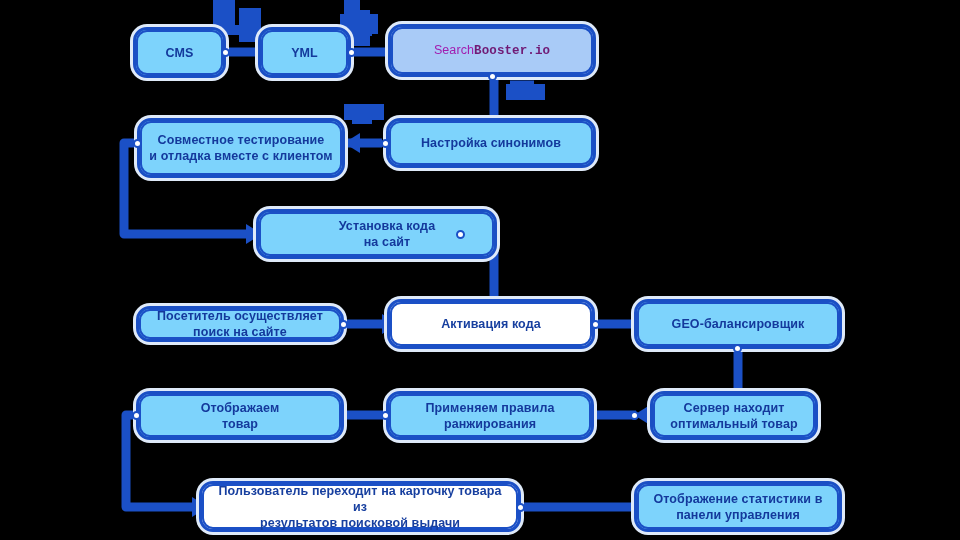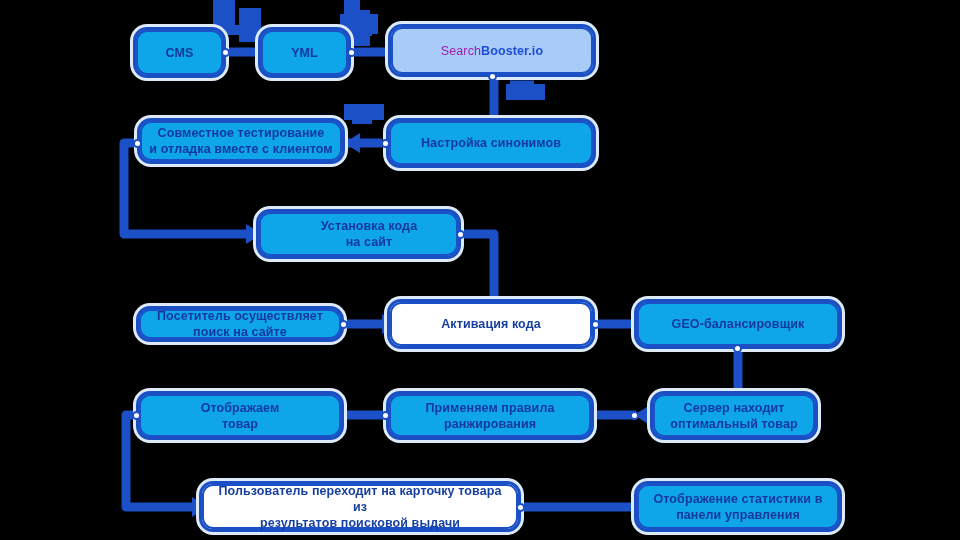--- a/index.html
+++ b/index.html
@@ -6,27 +6,27 @@
   body{width:960px;height:540px;overflow:hidden;font-family:"Liberation Sans",sans-serif;}
   #stage{position:relative;width:960px;height:540px;background:#000000;}
   svg.layer{position:absolute;left:0;top:0;width:960px;height:540px;}
 
   .node{position:absolute;box-sizing:border-box;border-radius:14px;
         border:3px solid #1a4fc4;background:#eaf1fb;
         box-shadow:0 0 0 2px #1b50c6 inset, 0 0 0 3px #dfeaf9;
         display:flex;align-items:center;justify-content:center;text-align:center;}
   .node .txt{color:#14399c;font-weight:bold;font-size:12.5px;line-height:1.28;
              letter-spacing:.1px;padding:0 8px;white-space:pre-line;}
-  .node.light{background:#0ea5e9;}
+  .node.light{background:#7dd3fc;}
   .node.accent{background:#ffffff;border-color:#1b4fc6;}
   .node.accent .txt{color:#173f9f;}
   .node.logo{background:#a9cbf7;}
   .logo-text{font-size:23px;letter-spacing:-.4px;white-space:nowrap;}
   .logo-text .s1{color:#a21caf;font-weight:400;}
-  .logo-text .s2{color:#1d4ed8;font-weight:bold;}
+  .logo-text .s2{color:#701a75;font-weight:bold;font-family:Liberation Mono, monospace;}
   .dot{position:absolute;width:9px;height:9px;border-radius:50%;
        background:#ffffff;border:2.5px solid #1b50c6;box-sizing:border-box;}
 </style>
 </head>
 <body>
 
 <div id="stage">
 
   <svg class="layer" viewBox="0 0 960 540">
     <g fill="none" stroke="#1b50c6" stroke-width="9" stroke-linecap="butt" stroke-linejoin="round">
@@ -94,30 +94,30 @@
   </div>
 
   <div class="node light" style="left:258px;top:27px;width:93px;height:51px;">
     <span class="txt">YML</span>
   </div>
 
   <div class="node logo" style="left:388px;top:24px;width:208px;height:53px;">
     <span class="txt logo-text"><span class="s1">Search</span><span class="s2">Booster.io</span></span>
   </div>
 
-  <div class="node light" style="left:137px;top:118px;width:208px;height:46px;">
+  <div class="node light" style="left:137px;top:118px;width:208px;height:60px;">
     <span class="txt">Совместное тестирование
 и отладка вместе с клиентом</span>
   </div>
 
   <div class="node light" style="left:386px;top:118px;width:210px;height:50px;">
     <span class="txt">Настройка синонимов</span>
   </div>
 
-  <div class="node light" style="left:256px;top:209px;width:205px;height:50px;padding-left:21px;">
+  <div class="node light" style="left:256px;top:209px;width:241px;height:50px;padding-left:21px;">
     <span class="txt">Установка кода
 на сайт</span>
   </div>
 
   <div class="node light" style="left:136px;top:299px;width:208px;height:36px;margin-top:7px;">
     <span class="txt">Посетитель осуществляет
 поиск  на сайте</span>
   </div>
 
   <div class="node accent" style="left:387px;top:299px;width:208px;height:50px;">

